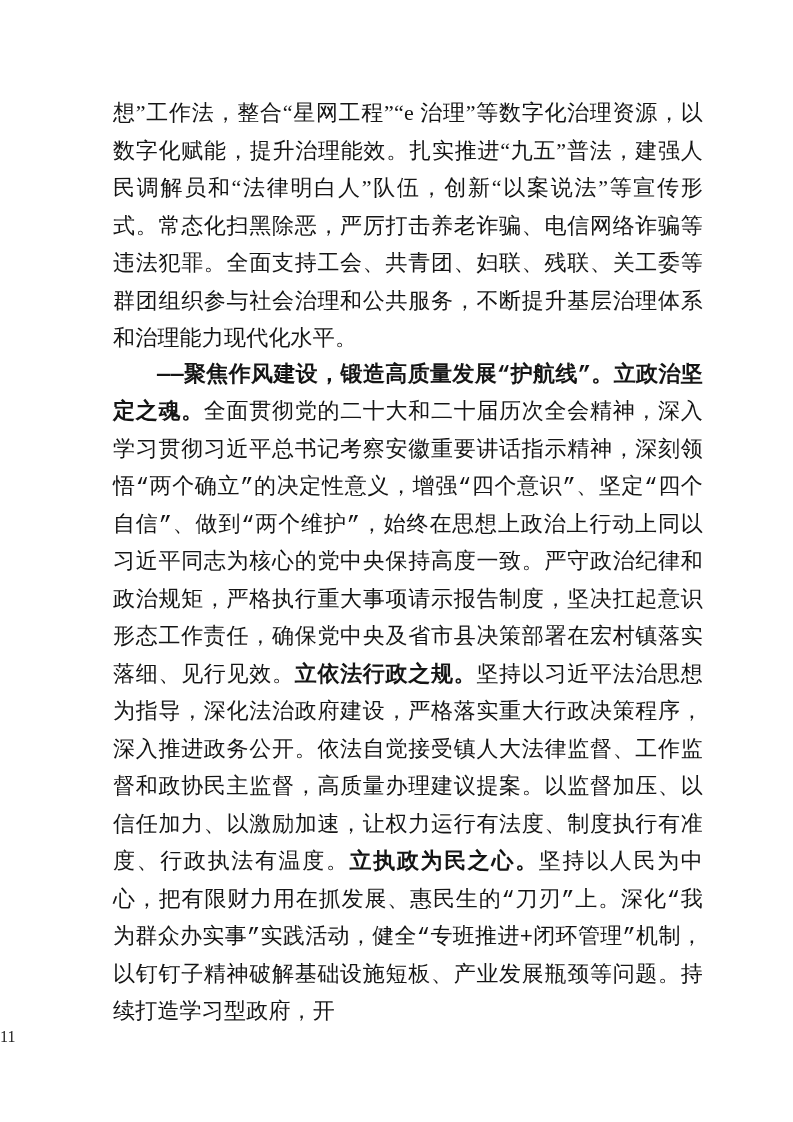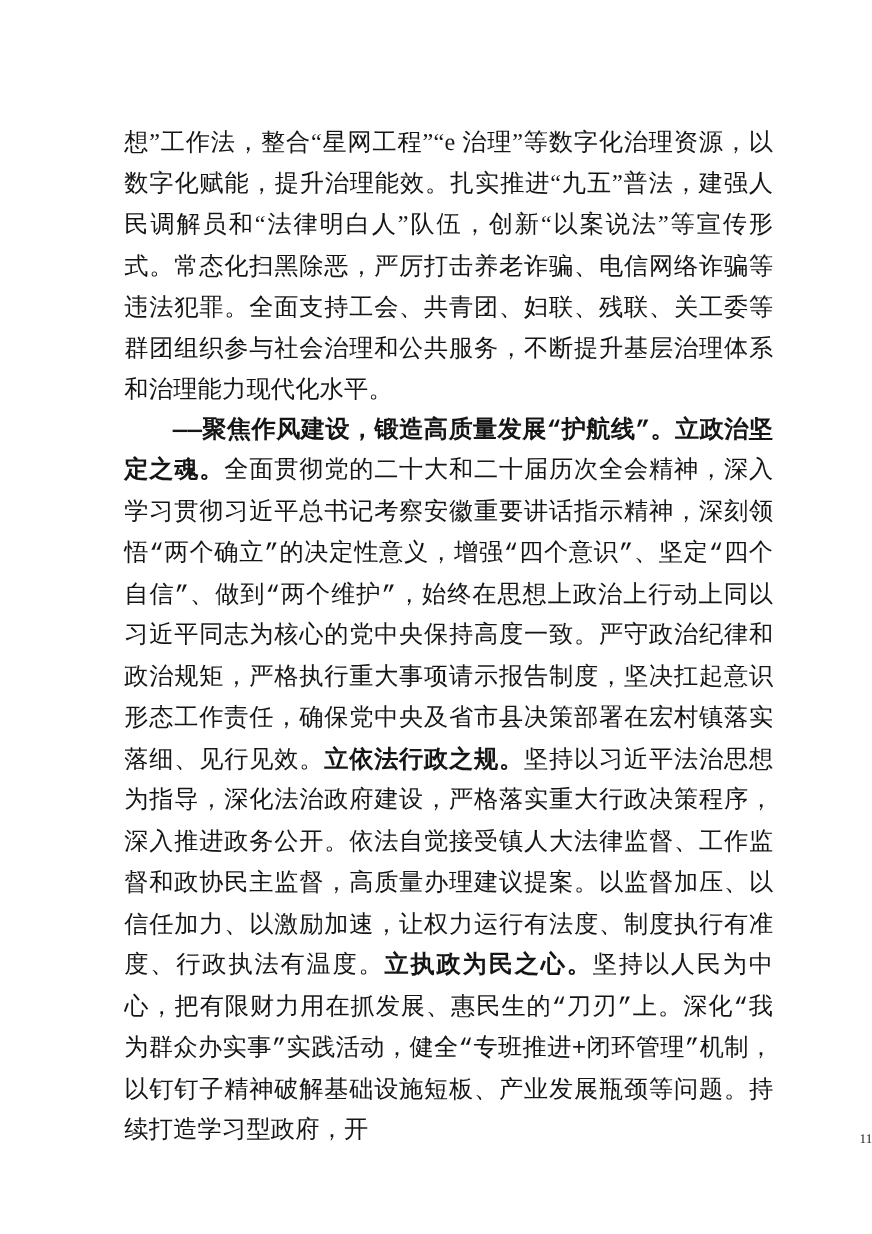--- a/index.html
+++ b/index.html
@@ -19,40 +19,39 @@
   .text-block {
     position: absolute;
     left: 113px;
     top: 94px;
     width: 590px;
     font-size: 22px;
     line-height: 37.5px;
     text-align: justify;
     text-justify: inter-character;
     letter-spacing: 0.2px;
-    margin-top: 16px;
   }
   .text-block p {
     margin: 0;
     padding: 0;
   }
   .para-indent {
     text-indent: 2em;
     font-family: Liberation Mono, monospace;
   }
   .seg-bold {
     font-weight: bold;
   }
   .page-number {
     position: absolute;
     left: 0;
     width: 793px;
     top: 1028px;
-    text-align: right;
-    font-size: 12px;
+    text-align: left;
+    font-size: 16px;
     color: #222222;
     font-family: "Liberation Serif", "DejaVu Serif", serif;
   }
 </style>
 </head>
 <body>
 
 <div class="page">
 
   <div class="text-block">

